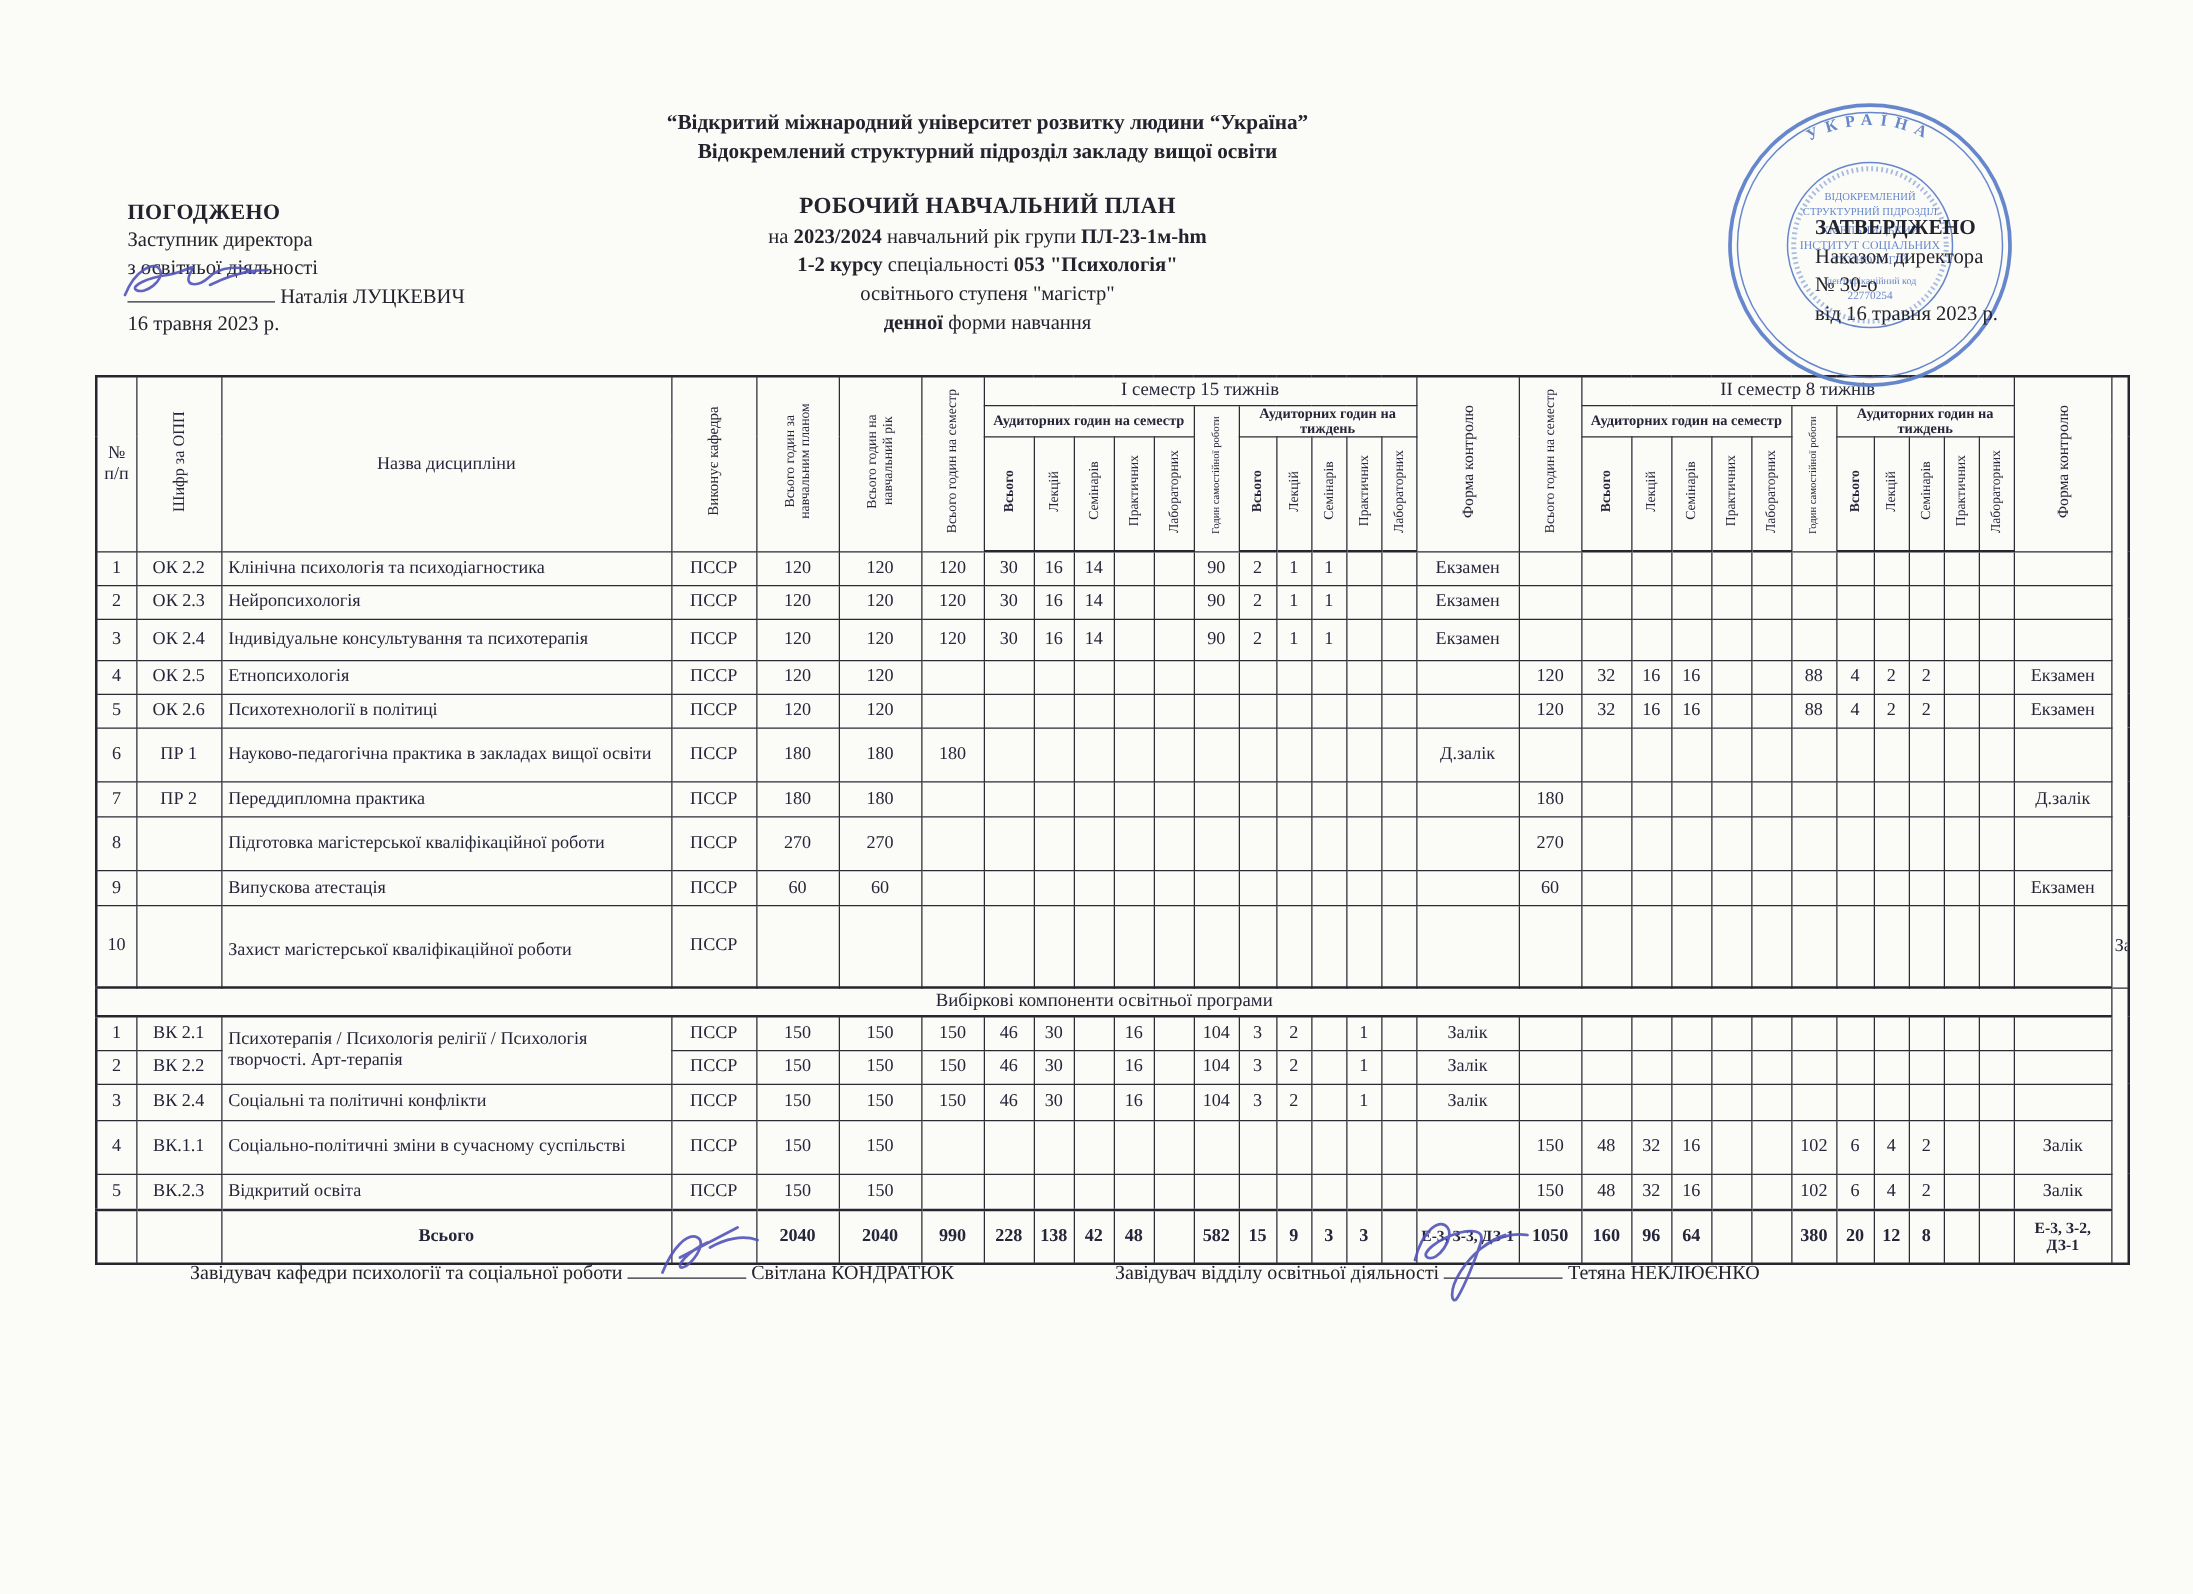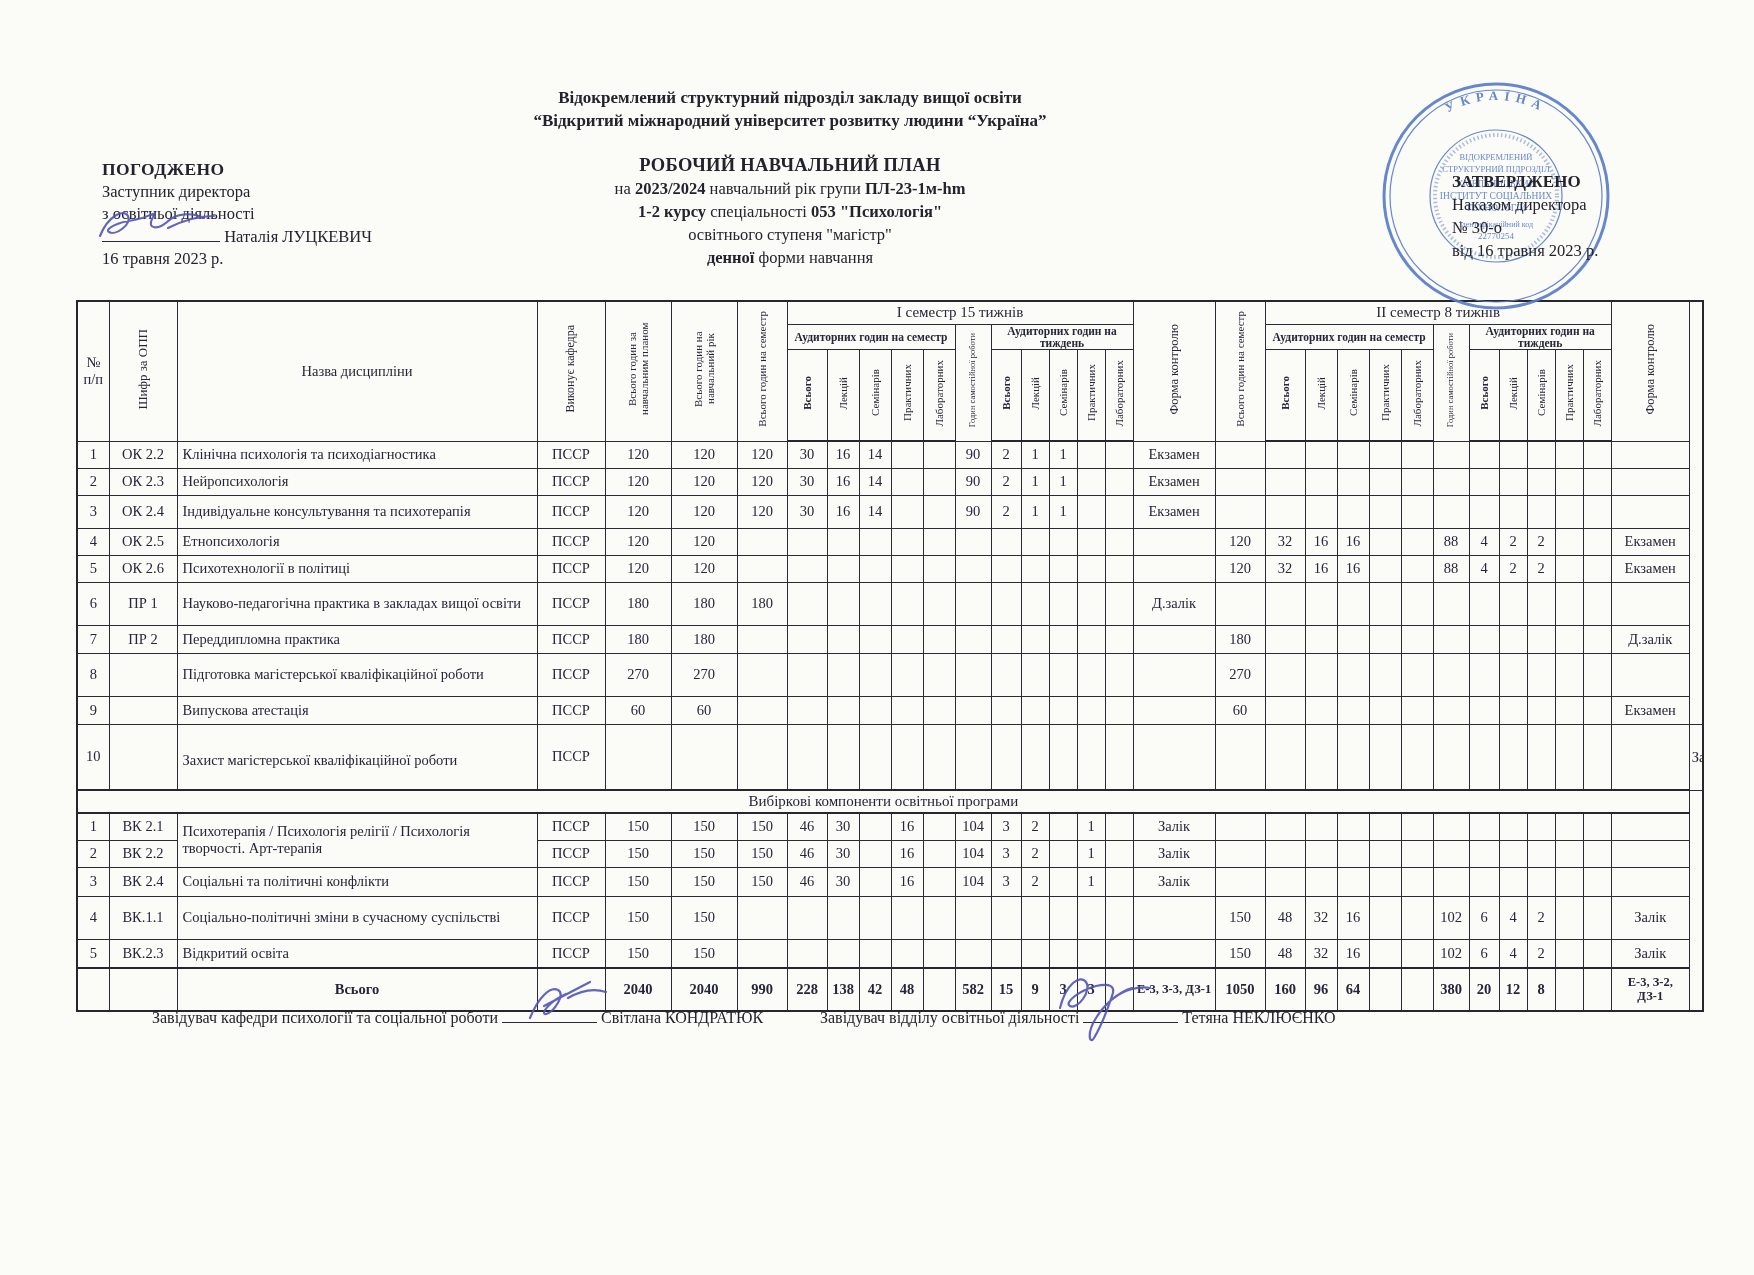--- a/index.html
+++ b/index.html
@@ -51,30 +51,30 @@
   .nm{text-align:left;padding-left:5px;}
   .sm{font-size:12.5px;line-height:1.1;}
   .vb{vertical-align:bottom;padding-bottom:20px;}
   .sect{height:23px;}
   .sect-cell{font-weight:normal;font-size:15px;border-top:2.4px solid #26262e;border-bottom:2.4px solid #26262e;}
   .tot td{font-weight:bold;border-top:2.4px solid #26262e;}
 
   
   .foot{position:absolute;font-size:16px;z-index:2;margin-left:48px;}
   .foot-left{left:104px;top:1008px;}
-  .foot-right{left:772px;top:1008px;}
+  .foot-right{left:844px;top:1008px;}
 </style>
 </head>
 <body>
 
 <div id="page">
 
   <div class="letterhead">
+    <div class="b1">“Відкритий міжнародний університет розвитку людини “Україна”</div>
     <div class="b1">Відокремлений структурний підрозділ закладу вищої освіти</div>
-    <div class="b1">“Відкритий міжнародний університет розвитку людини “Україна”</div>
     <div class="doc-title">РОБОЧИЙ НАВЧАЛЬНИЙ ПЛАН</div>
     <div class="sub"><span>на </span><b>2023/2024</b><span> навчальний рік групи </span><b>ПЛ-23-1м-hm</b></div>
     <div class="sub"><b>1-2 курсу</b><span> спеціальності </span><b>053 "Психологія"</b></div>
     <div class="sub">освітнього ступеня "магістр"</div>
     <div class="sub"><b>денної</b><span> форми навчання</span></div>
   </div>
 
   <div class="agreed">
     <div class="ttl">ПОГОДЖЕНО</div>
     <div>Заступник директора</div>

